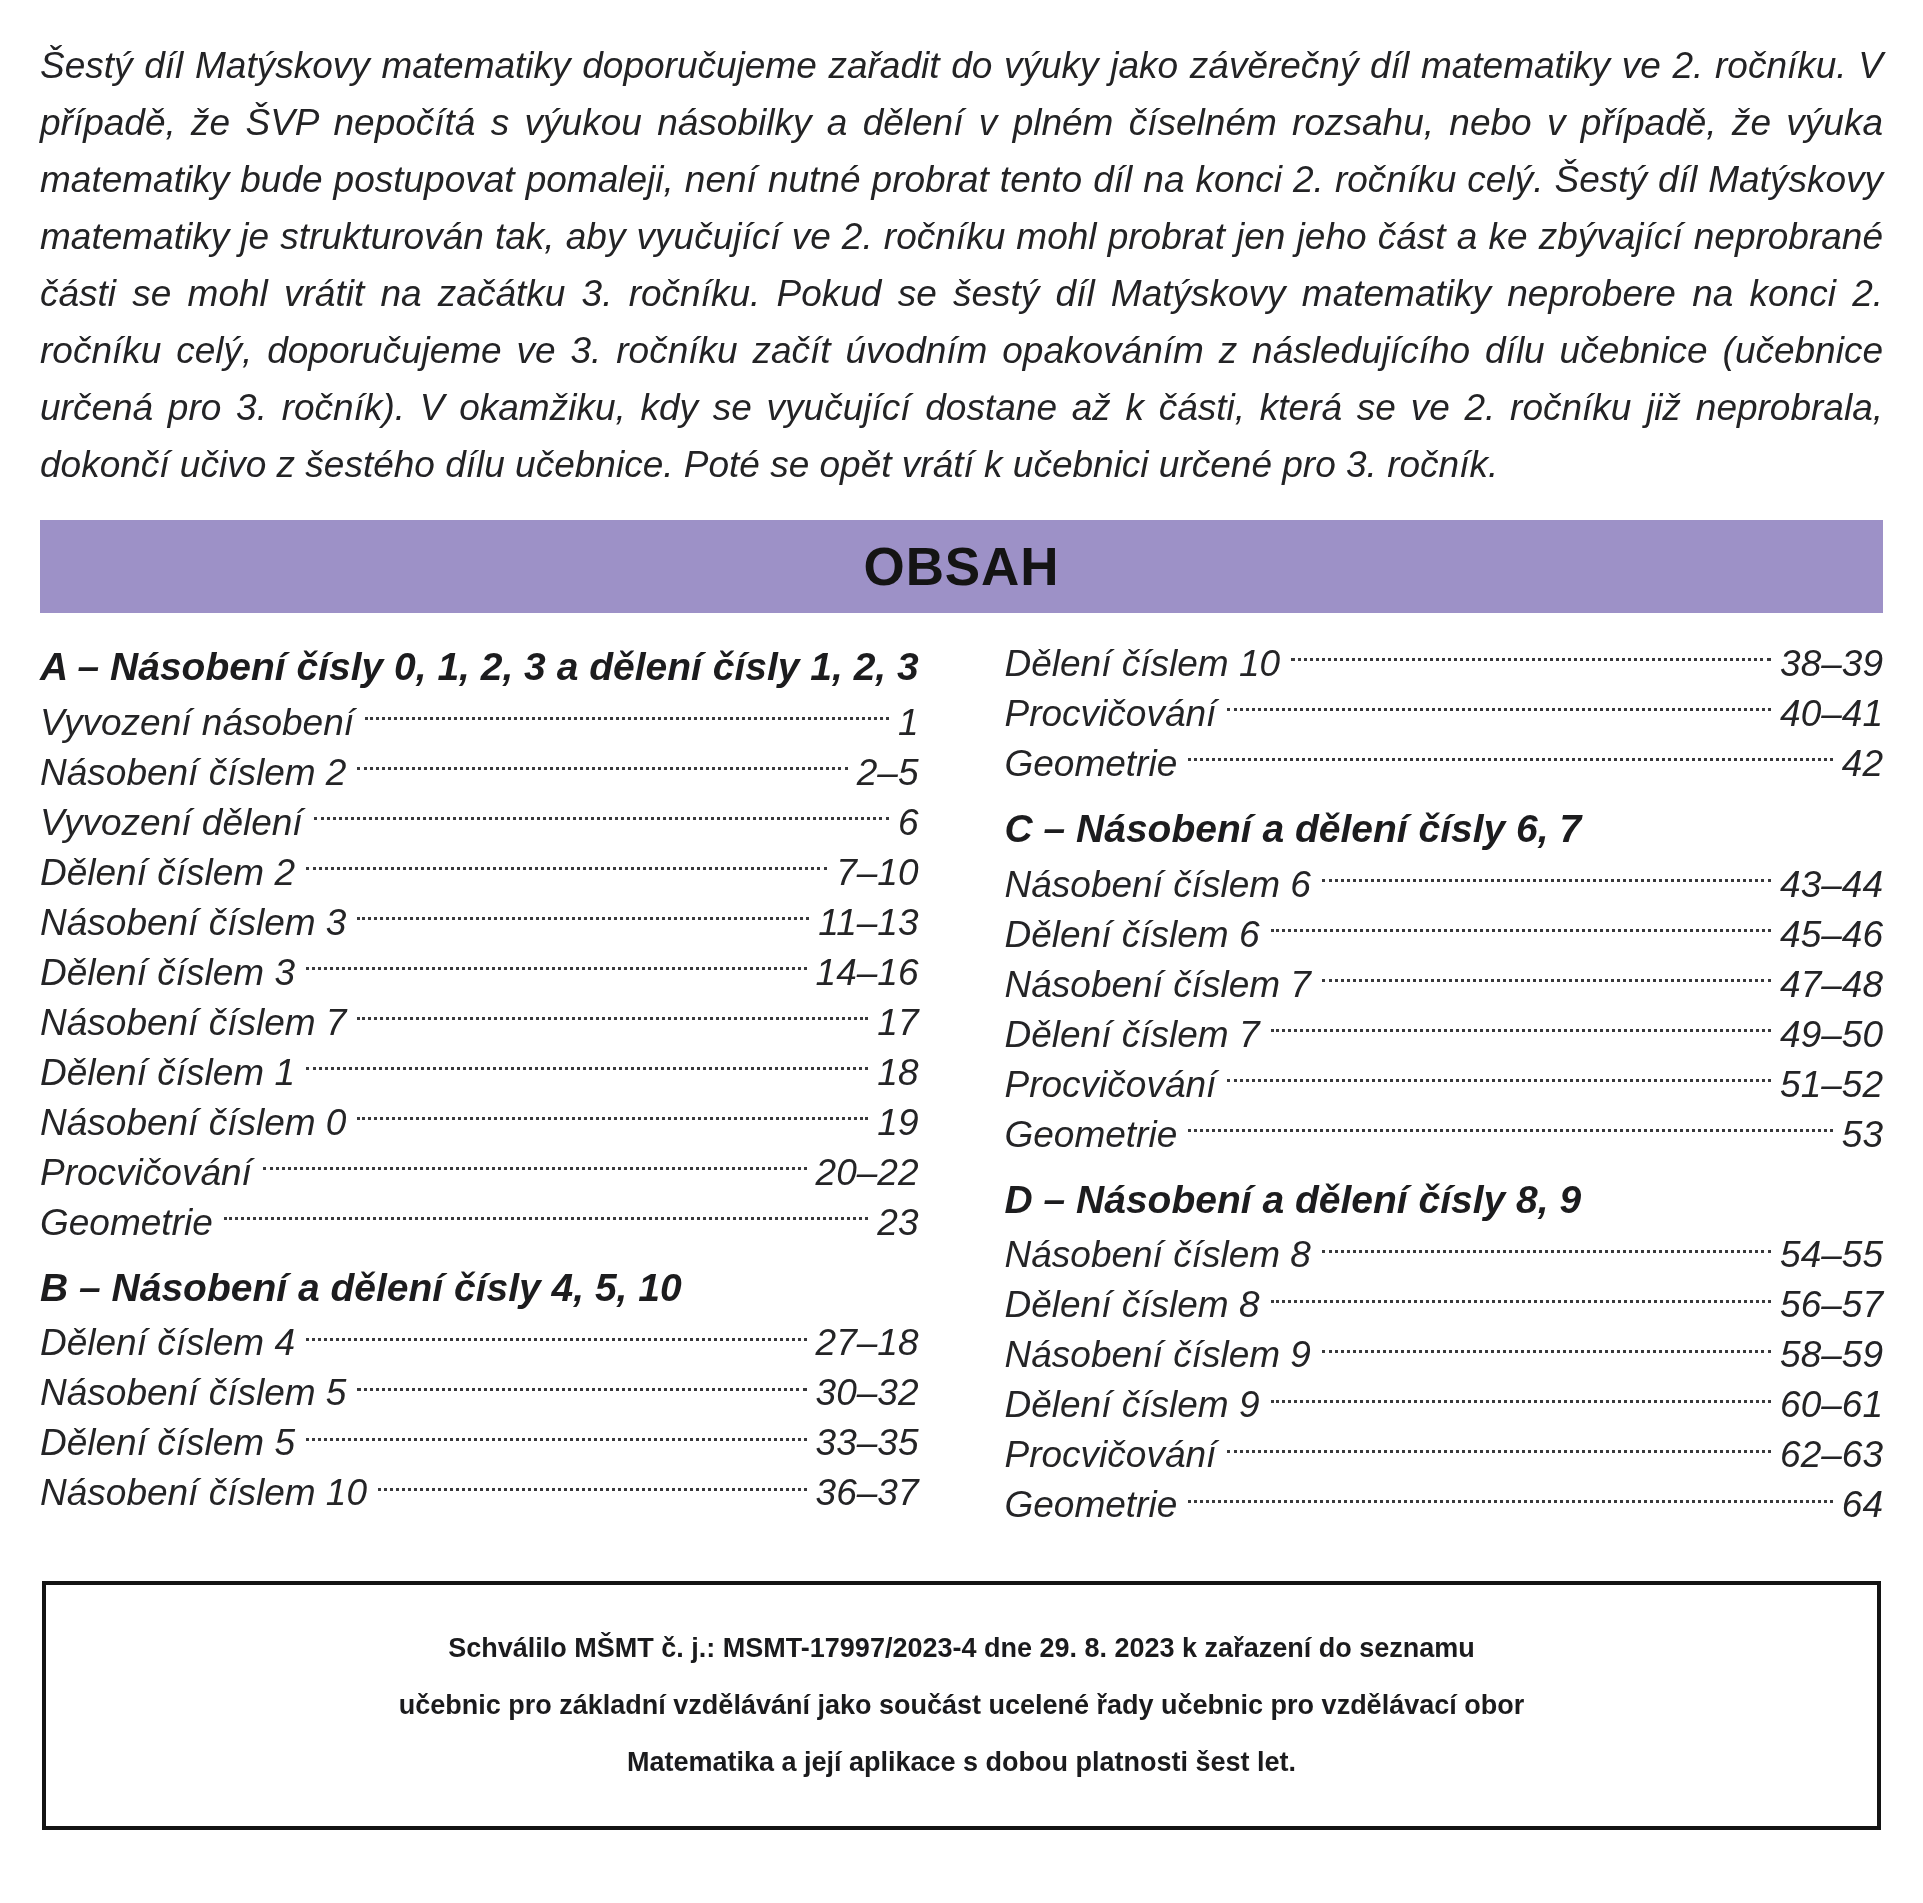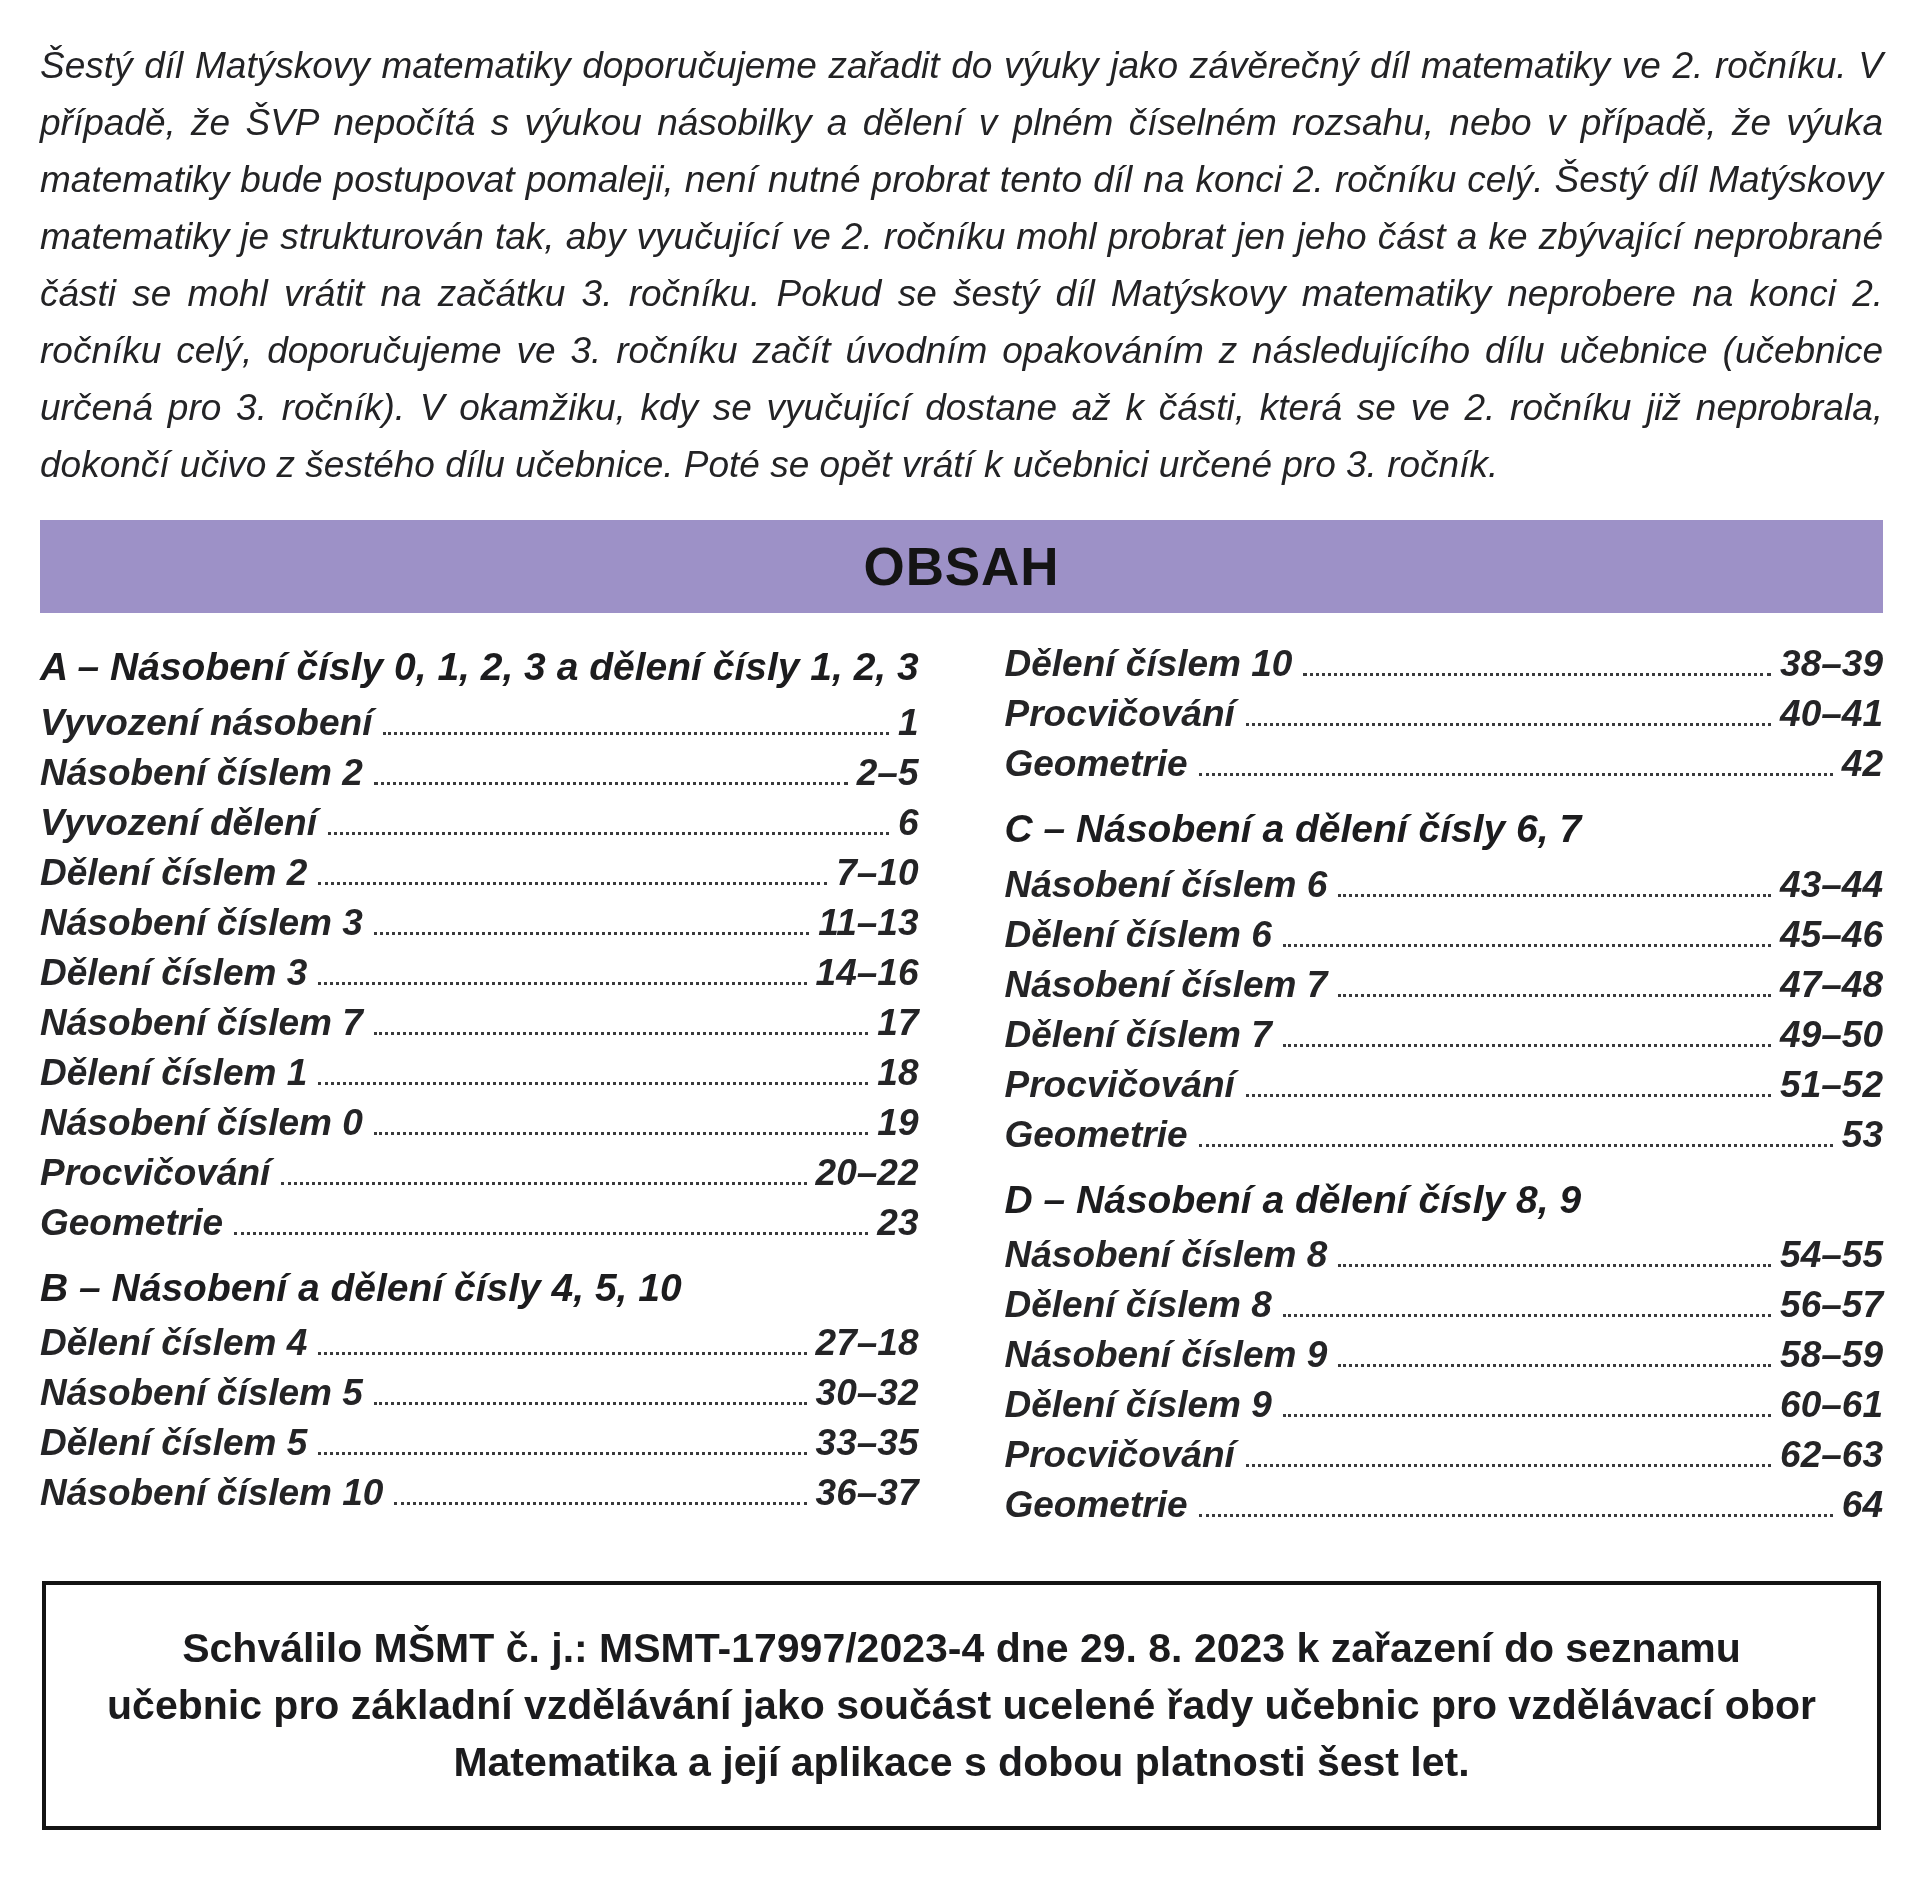--- a/index.html
+++ b/index.html
@@ -64,27 +64,26 @@
     line-height: 46px;
     margin: 22px 0 12.8px 0;
     color: #1c1c1e;
     white-space: nowrap;
   }
   .toc-section:first-child {
     margin-top: 0;
   }
   .toc-row {
     display: flex;
-    align-items: flex-end;
+    align-items: center;
     font-style: italic;
     font-size: 37px;
     line-height: 40px;
     margin-bottom: 10px;
     color: #242426;
-    font-weight: bold;
   }
   .toc-label {
     white-space: nowrap;
   }
   .toc-leader {
     flex: 1 1 auto;
     min-width: 25.6px;
     margin: 0 9.1px 8.2px 11px;
     border-bottom: 3.7px dotted #39393b;
   }
@@ -93,21 +92,21 @@
   }
 
   
   .approval-box {
     box-sizing: border-box;
     border: 4.6px solid #141414;
     margin: 46px 1.8px 0 1.8px;
     padding: 35px 37px;
     text-align: center;
     font-weight: bold;
-    font-size: 41px;
+    font-size: 27px;
     line-height: 57px;
     color: #1b1b1d;
   }
 </style>
 </head>
 <body>
 
 <div class="page">
 
   <p class="intro">Šestý díl Matýskovy matematiky doporučujeme zařadit do výuky jako závěrečný díl matematiky ve 2. ročníku. V případě, že ŠVP nepočítá s výukou násobilky a dělení v plném číselném rozsahu, nebo v případě, že výuka matematiky bude postupovat pomaleji, není nutné probrat tento díl na konci 2. ročníku celý. Šestý díl Matýskovy matematiky je strukturován tak, aby vyučující ve 2. ročníku mohl probrat jen jeho část a ke zbývající neprobrané části se mohl vrátit na začátku 3. ročníku. Pokud se šestý díl Matýskovy matematiky neprobere na konci 2. ročníku celý, doporučujeme ve 3. ročníku začít úvodním opakováním z následujícího dílu učebnice (učebnice určená pro 3. ročník). V okamžiku, kdy se vyučující dostane až k části, která se ve 2. ročníku již neprobrala, dokončí učivo z šestého dílu učebnice. Poté se opět vrátí k učebnici určené pro 3. ročník.</p>

